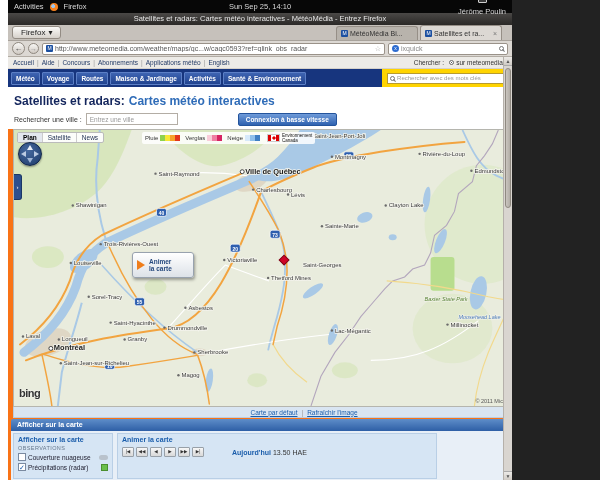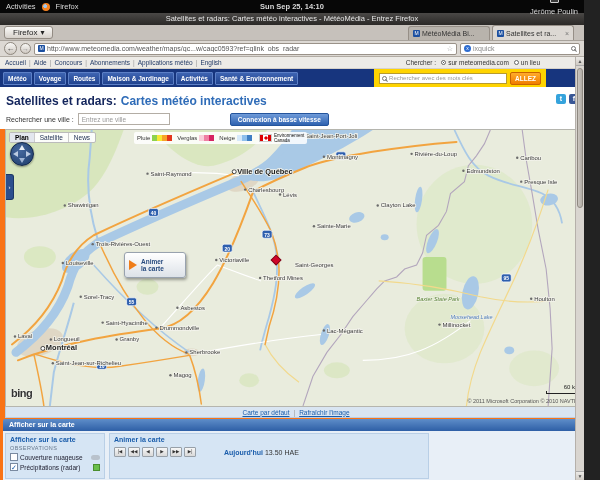--- a/index.html
+++ b/index.html
@@ -1,22 +1,22 @@
 <!DOCTYPE html>
 <html><head>
 <meta charset="utf-8">
 <style>
   *{margin:0;padding:0;box-sizing:border-box;}
   body{background:#222;font-family:"Liberation Sans",sans-serif;}
-  .screen{position:relative;width:584px;height:480px;background:#fff;overflow:hidden;}
+  .screen{position:relative;width:512px;height:480px;background:#fff;overflow:hidden;padding-left:8px;}
 
   
   .gnome-bar{height:13px;background:#070707;color:#d8d8d8;display:flex;align-items:center;font-size:7.5px;padding:0 6px;gap:6px;position:relative;}
   .ff-logo{width:8px;height:8px;border-radius:50%;background:radial-gradient(circle at 40% 40%,#9cc7f0 0 25%,#f58220 30% 75%,#b34700 80%);flex:none;}
-  .g-clock{position:absolute;left:50%;transform:translateX(-50%);font-weight:bold;}
+  .g-clock{position:absolute;left:50%;transform:translateX(-50%);}
   .g-right{margin-left:auto;display:flex;align-items:center;gap:4px;flex-direction:column;}
   .g-ico{width:9px;height:6px;border:1px solid #cfcfcf;border-radius:1px;background:#3a3a3a;}
 
   
   .titlebar{height:12px;background:linear-gradient(#4a4846,#2b2927);color:#e8e8e8;font-size:7.5px;text-align:center;line-height:12px;white-space:nowrap;overflow:hidden;}
   .tabrow{height:16px;background:#c6c1bb;display:flex;align-items:flex-end;padding:0 2px;border-bottom:1px solid #a8a29b;}
   .ff-btn{height:13px;margin:1px 0 1px 2px;display:flex;align-items:center;gap:3px;padding:0 8px;font-size:8px;color:#222;background:linear-gradient(#fbfaf8,#d6d1cb);border:1px solid #938c84;border-radius:3px;}
   .tabs{margin-left:auto;display:flex;align-items:flex-end;margin-right:8px;}
   .tab{width:82px;height:14px;display:flex;align-items:center;gap:2px;padding:0 4px;font-size:7px;color:#333;background:#b8b3ac;border:1px solid #968f87;border-bottom:none;border-radius:3px 3px 0 0;margin-left:2px;overflow:hidden;white-space:nowrap;}
   .tab.active{background:#dcd8d3;height:15px;}

